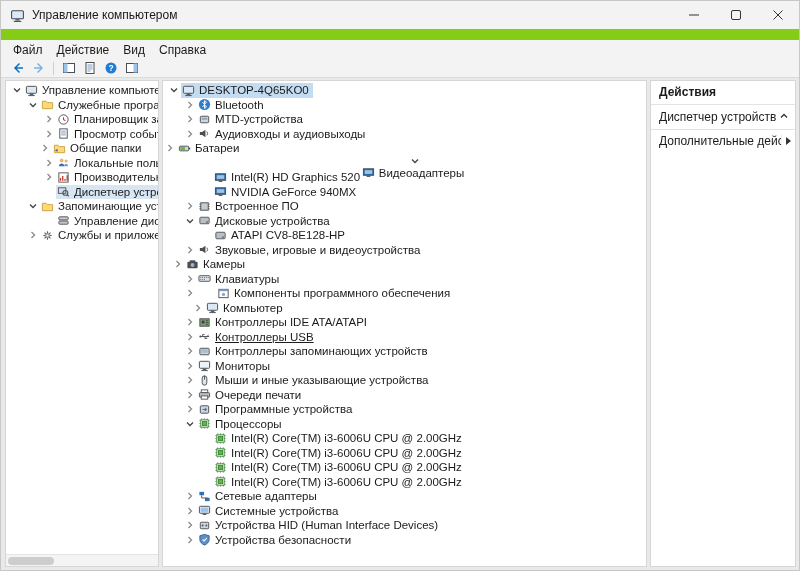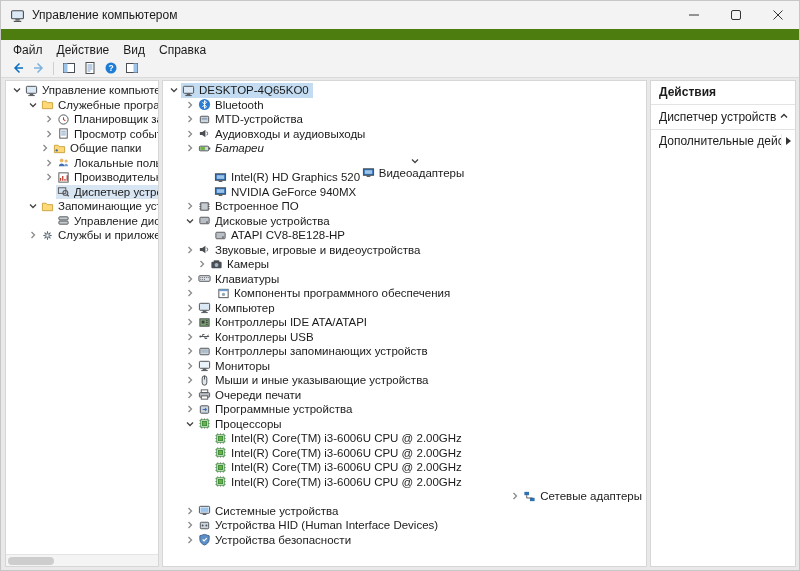--- a/index.html
+++ b/index.html
@@ -1,19 +1,19 @@
 <!DOCTYPE html>
 <html><head>
 <meta charset="utf-8">
 <style>
   * { box-sizing: border-box; margin: 0; padding: 0; }
   html,body { width:800px; height:571px; overflow:hidden; }
   body { font-family:"Liberation Sans", sans-serif; font-size:12px; color:#1b1b1b; background:#e9e9e9; }
 
-  .window { width:800px; height:571px; display:flex; flex-direction:column; background:#4d7c0f; border:1px solid #c7c7c7; }
+  .window { width:800px; height:571px; display:flex; flex-direction:column; background:#84cc16; border:1px solid #c7c7c7; }
 
   
   .titlebar { height:28px; display:flex; align-items:center; background:#f3f3f3; flex:0 0 auto; }
   .app-icon { margin-left:9px; display:inline-flex; }
   .title-text { margin-left:7px; font-size:12px; color:#1a1a1a; }
   .win-controls { margin-left:auto; display:flex; height:100%; }
   .win-btn { width:42px; height:100%; display:flex; align-items:center; justify-content:center; }
 
   
   .menubar { height:19px; display:flex; align-items:center; padding-left:5px; background:#f3f3f3; flex:0 0 auto;margin-top:11px; }
@@ -385,21 +385,21 @@
             <span class="row-content">
               <span class="tree-icon">
                 <svg width="13" height="13" viewBox="0 0 14 14">
                   <path d="M2 5.5 h2.5 L8 3 v8 L4.5 8.5 H2 z" fill="#4a4e52"></path>
                   <path d="M9.5 5 a3 3 0 0 1 0 4" stroke="#4a4e52" stroke-width="1" fill="none"></path>
                 </svg>
               </span>
               <span class="tree-label">Аудиовходы и аудиовыходы</span>
             </span>
           </div>
-          <div class="tree-row" style="padding-left: 20px; font-style: italic;">
+          <div class="tree-row" style="">
             <span class="expander">
               <svg width="10" height="10" viewBox="0 0 10 10">
                 <path d="M3.5 2 L6.5 5 L3.5 8" stroke="#8a8a8a" stroke-width="1.3" fill="none"></path>
               </svg>
             </span>
             <span class="row-content">
               <span class="tree-icon">
                 <svg width="13" height="13" viewBox="0 0 14 14">
                   <rect x="1.5" y="4.5" width="10" height="5" rx="1" fill="#cfd6dd" stroke="#4a4e52"></rect>
                   <rect x="11.8" y="6" width="1.4" height="2" fill="#4a4e52"></rect>
@@ -505,21 +505,21 @@
             <span class="row-content">
               <span class="tree-icon">
                 <svg width="13" height="13" viewBox="0 0 14 14">
                   <path d="M2 5.5 h2.5 L8 3 v8 L4.5 8.5 H2 z" fill="#4a4e52"></path>
                   <path d="M9.5 5 a3 3 0 0 1 0 4" stroke="#4a4e52" stroke-width="1" fill="none"></path>
                 </svg>
               </span>
               <span class="tree-label">Звуковые, игровые и видеоустройства</span>
             </span>
           </div>
-          <div class="tree-row" style="padding-left: 32px;">
+          <div class="tree-row" style="padding-left: 8px;">
             <span class="expander">
               <svg width="10" height="10" viewBox="0 0 10 10">
                 <path d="M3.5 2 L6.5 5 L3.5 8" stroke="#8a8a8a" stroke-width="1.3" fill="none"></path>
               </svg>
             </span>
             <span class="row-content">
               <span class="tree-icon">
                 <svg width="13" height="13" viewBox="0 0 14 14">
                   <rect x="4" y="2.5" width="6" height="2" fill="#4a4e52"></rect>
                   <rect x="1.5" y="4" width="11" height="7" rx="1" fill="#4a4e52"></rect>
@@ -555,21 +555,21 @@
               <span class="tree-icon">
                 <svg width="13" height="13" viewBox="0 0 14 14">
                   <rect x="2" y="2.5" width="10" height="9" fill="#ffffff" stroke="#4a4e52"></rect>
                   <rect x="2" y="2.5" width="10" height="2" fill="#6f9fd0"></rect>
                   <circle cx="7" cy="8" r="1.8" fill="#9aa4ad"></circle>
                 </svg>
               </span>
               <span class="tree-label">Компоненты программного обеспечения</span>
             </span>
           </div>
-          <div class="tree-row" style="padding-left: 20px;">
+          <div class="tree-row" style="padding-left: 28px;">
             <span class="expander">
               <svg width="10" height="10" viewBox="0 0 10 10">
                 <path d="M3.5 2 L6.5 5 L3.5 8" stroke="#8a8a8a" stroke-width="1.3" fill="none"></path>
               </svg>
             </span>
             <span class="row-content">
               <span class="tree-icon">
                 <svg width="13" height="13" viewBox="0 0 14 14">
                   <rect x="1.5" y="2.5" width="11" height="7.5" rx="1" fill="#dbe9f7" stroke="#45494d"></rect>
                   <rect x="5" y="10.5" width="4" height="1.2" fill="#45494d"></rect>
@@ -589,21 +589,21 @@
               <span class="tree-icon">
                 <svg width="13" height="13" viewBox="0 0 14 14">
                   <rect x="2" y="3" width="10" height="8" fill="#7a9f6d" stroke="#4a4e52"></rect>
                   <rect x="4" y="5" width="3" height="3" fill="#3c3f42"></rect>
                   <path d="M8.5 5 h2 M8.5 7 h2 M8.5 9 h2" stroke="#3c3f42" stroke-width="1"></path>
                 </svg>
               </span>
               <span class="tree-label">Контроллеры IDE ATA/ATAPI</span>
             </span>
           </div>
-          <div class="tree-row" style="padding-left: 20px;">
+          <div class="tree-row" style="padding-left: 20px; text-decoration: underline;">
             <span class="expander">
               <svg width="10" height="10" viewBox="0 0 10 10">
                 <path d="M3.5 2 L6.5 5 L3.5 8" stroke="#8a8a8a" stroke-width="1.3" fill="none"></path>
               </svg>
             </span>
             <span class="row-content">
               <span class="tree-icon">
                 <svg width="13" height="13" viewBox="0 0 14 14">
                   <circle cx="2.6" cy="7" r="1.2" fill="#4a4e52"></circle>
                   <path d="M2.6 7 H12 M9.5 7 l2 -1.6 M5 7 v-2.2 h2 M7.5 7 v2.2 h2 v-1" stroke="#4a4e52" stroke-width="1" fill="none"></path>
@@ -756,21 +756,21 @@
               <span class="tree-icon">
                 <svg width="13" height="13" viewBox="0 0 14 14">
                   <path d="M1.5 4 h1.5 M1.5 7 h1.5 M1.5 10 h1.5 M11 4 h1.5 M11 7 h1.5 M11 10 h1.5 M4 1.5 v1.5 M7 1.5 v1.5 M10 1.5 v1.5 M4 11 v1.5 M7 11 v1.5 M10 11 v1.5" stroke="#7a7a7a" stroke-width="1"></path>
                   <rect x="3" y="3" width="8" height="8" fill="#e6f3da" stroke="#3d8b3d"></rect>
                   <rect x="4.8" y="4.8" width="4.4" height="4.4" fill="#6db33f" stroke="#3d8b3d"></rect>
                 </svg>
               </span>
               <span class="tree-label">Intel(R) Core(TM) i3-6006U CPU @ 2.00GHz</span>
             </span>
           </div>
-          <div class="tree-row" style="padding-left: 20px; justify-content: flex-end;">
+          <div class="tree-row" style="padding-left: 20px;">
             <span class="expander">
               <svg width="10" height="10" viewBox="0 0 10 10">
                 <path d="M3.5 2 L6.5 5 L3.5 8" stroke="#8a8a8a" stroke-width="1.3" fill="none"></path>
               </svg>
             </span>
             <span class="row-content">
               <span class="tree-icon">
                 <svg width="13" height="13" viewBox="0 0 14 14">
                   <rect x="1.5" y="2" width="5" height="3.6" fill="#2f6fb4"></rect>
                   <rect x="7.5" y="8.4" width="5" height="3.6" fill="#2f6fb4"></rect>

